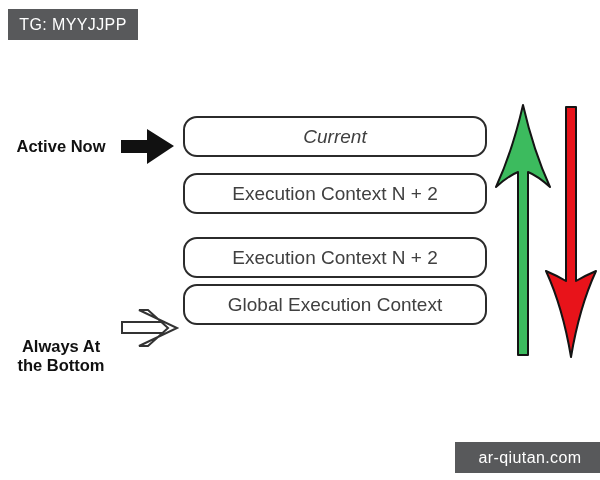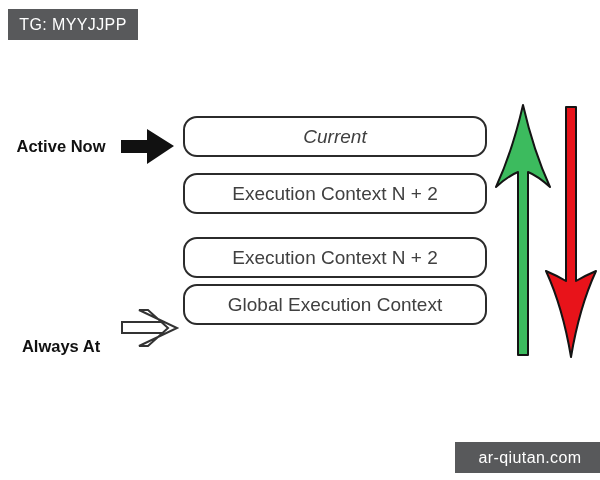--- a/index.html
+++ b/index.html
@@ -37,20 +37,21 @@
 <body>
 
 <div class="canvas">
 
   <div class="badge badge-tl">TG: MYYJJPP</div>
 
   <div class="side-label label-active">Active Now</div>
 
   <div class="side-label label-bottom">
     <div>Always At</div>
+    <div>the Bottom</div>
   </div>
 
   <div class="ctx-box box-1">
     <span class="it">Current</span>
   </div>
   <div class="ctx-box box-2">
     <span class="it"></span><span>Execution Context N + 2</span>
   </div>
   <div class="ctx-box box-3">
     <span class="it"></span><span>Execution Context N + 2</span>

